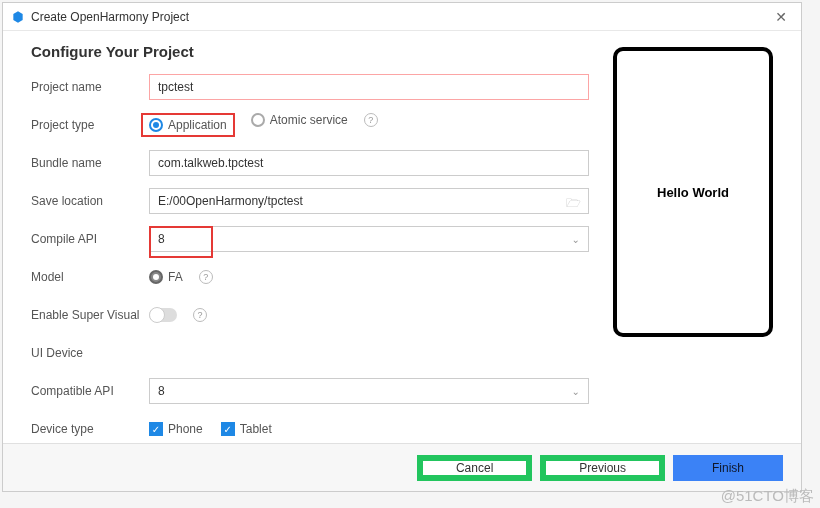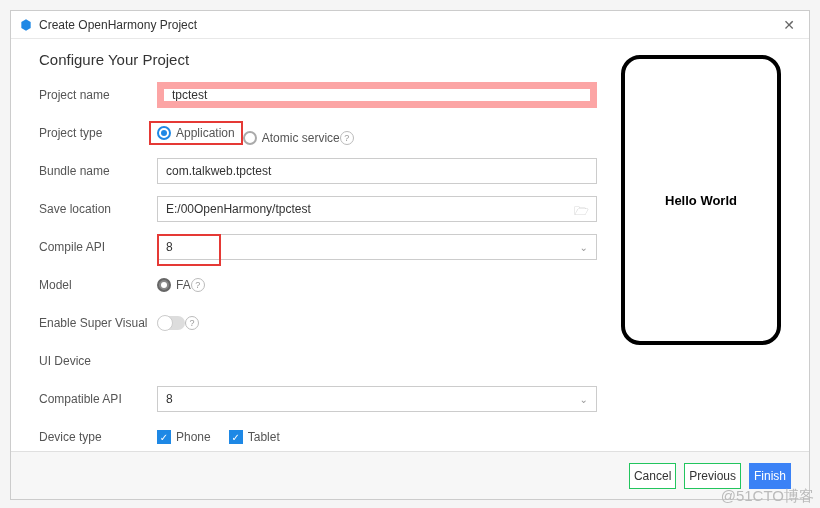--- a/index.html
+++ b/index.html
@@ -1,51 +1,51 @@
 <!DOCTYPE html>
 <html><head>
 <meta charset="utf-8">
 <style>
 *{box-sizing:border-box;margin:0;padding:0;font-family:"Segoe UI",Arial,sans-serif}
 body{background:#f5f5f5;width:820px;height:508px;overflow:hidden;position:relative}
-.dialog{width:800px;height:490px;background:#fff;border:1px solid #ccc;position:relative;margin:10px}
+.dialog{width:800px;height:490px;background:#fff;border:1px solid #ccc;position:relative;margin:2px}
 .titlebar{height:28px;border-bottom:1px solid #e8e8e8;display:flex;align-items:center;padding:0 8px;font-size:12px;color:#333}
 .titlebar .logo{width:14px;height:14px;margin-right:6px}
 .titlebar .close{margin-left:auto;font-size:14px;color:#666;cursor:pointer;padding:0 6px}
 .content{padding:12px 28px 0 28px;display:flex;gap:24px}
 .form-area{flex:1}
-.heading{font-size:15px;color:#333;margin-bottom:14px;font-weight:400}
+.heading{font-size:15px;color:#333;margin-bottom:14px;font-weight:700}
 .row{display:flex;align-items:center;margin-bottom:12px;min-height:26px}
 .lab{width:118px;font-size:12px;color:#555}
 .ctrl{flex:1;position:relative}
 .text-input{width:100%;height:26px;border:1px solid #ccc;padding:0 8px;font-size:12px;color:#333;background:#fff}
-.text-input.focused{border:7px solid #fca5a5}
+.text-input.focused{border:1px solid #fca5a5}
 .select{width:100%;height:26px;border:1px solid #ccc;padding:0 8px;font-size:12px;color:#333;background:#fff;display:flex;align-items:center;position:relative}
 .select .chev{position:absolute;right:8px;top:7px;color:#999;font-size:10px}
 .select.highlight-part::before{content:"";position:absolute;left:-1px;top:-1px;width:60px;height:28px;border:2px solid #e53935;pointer-events:none}
-.radio-group{display:flex;align-items:flex-end;font-size:12px;color:#555}
+.radio-group{display:flex;align-items:flex-start;gap:16px;font-size:12px;color:#555}
 .radio{display:flex;align-items:center;gap:5px}
 .radio-dot{width:14px;height:14px;border-radius:50%;border:2px solid #aaa;display:flex;align-items:center;justify-content:center}
 .radio-dot.checked{border-color:#1e88e5}
 .radio-dot.checked::after{content:"";width:6px;height:6px;border-radius:50%;background:#1e88e5}
 .radio-dot.dark{border-color:#666;background:#888}
 .radio-dot.dark::after{content:"";width:6px;height:6px;border-radius:50%;background:#fff}
 .help{width:14px;height:14px;border-radius:50%;border:1px solid #bbb;font-size:9px;color:#999;display:flex;align-items:center;justify-content:center}
 .highlight-box{border:2px solid #e53935;padding:3px 6px;margin-left:-8px}
 .toggle{width:28px;height:14px;border-radius:7px;background:#ddd;position:relative}
 .toggle::after{content:"";position:absolute;width:14px;height:14px;border-radius:50%;background:#fff;border:1px solid #ccc;left:0;top:-1px}
 .folder-icon{position:absolute;right:8px;top:6px;color:#bbb;font-size:12px}
 .chk{width:14px;height:14px;background:#1e88e5;color:#fff;font-size:10px;display:flex;align-items:center;justify-content:center;margin-right:5px}
 .chk-group{display:flex;align-items:center;gap:18px;font-size:12px;color:#555}
 .chk-item{display:flex;align-items:center}
-.preview{width:160px;height:290px;border:4px solid #000;border-radius:19px;background:#fff;display:flex;align-items:center;justify-content:center;margin-top:4px}
+.preview{width:160px;height:290px;border:4px solid #000;border-radius:10px;background:#fff;display:flex;align-items:center;justify-content:center;margin-top:4px}
 .preview-text{font-size:13px;font-weight:bold;color:#000}
 .footer{position:absolute;bottom:0;left:0;right:0;height:48px;border-top:1px solid #e0e0e0;display:flex;align-items:center;justify-content:flex-end;padding:0 18px;gap:8px;background:#f7f7f7}
-.btn{height:26px;padding:0 4px;font-size:12px;border:1px solid #22c55e;background:#fff;color:#333;cursor:pointer}
-.btn.primary{background:#3b82f6;border-color:#3b82f6;color:#ffffff}
+.btn{height:26px;padding:0 33px;font-size:12px;border:6px solid #22c55e;background:#fff;color:#333;cursor:pointer}
+.btn.primary{background:#3b82f6;border-color:#3b82f6;color:#0f172a}
 .service-row{display:flex;align-items:center;gap:8px;font-size:12px;color:#555;margin-top:4px;padding-left:0}
 .watermark{position:absolute;right:6px;bottom:2px;font-size:15px;color:#bbb}
 </style>
 </head>
 <body>
 
 <div class="dialog">
   <div class="titlebar">
     <svg class="logo" viewBox="0 0 24 24">
         <path fill="#1e88e5" d="M12 2 L20 7 L20 17 L12 22 L4 17 L4 7 Z"></path>

